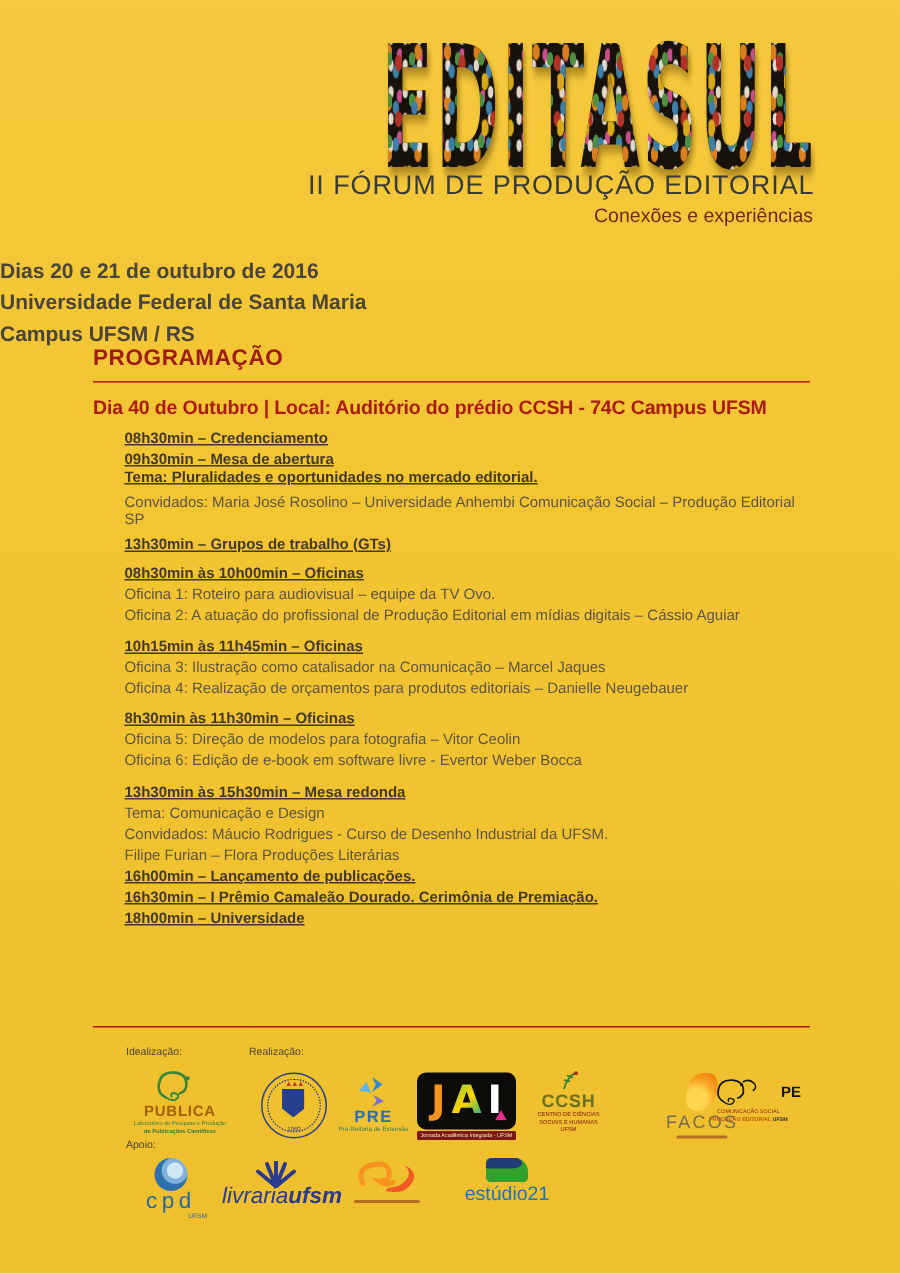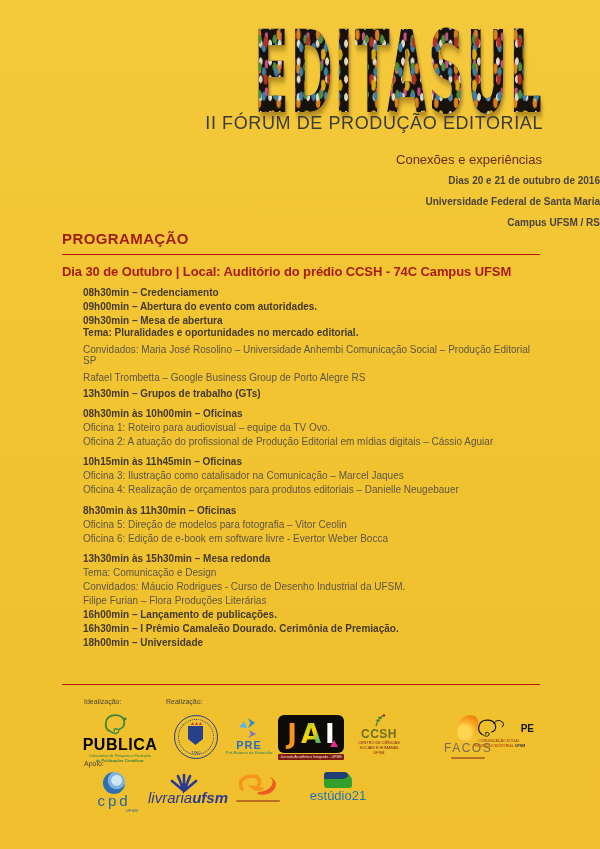--- a/index.html
+++ b/index.html
@@ -23,47 +23,47 @@
       radial-gradient(circle at 25% 55%, #d97f1e 0 3px, transparent 3.6px),
       radial-gradient(circle at 90% 75%, #c94e8a 0 2.4px, transparent 3px),
       #17120c;
     background-size:23px 19px,29px 23px,17px 15px,21px 17px,13px 11px,27px 21px,19px 17px,auto;
     -webkit-background-clip:text;background-clip:text;
     -webkit-text-fill-color:transparent;color:transparent;
     transform:scale(0.73,1.62);transform-origin:top right;
     filter:drop-shadow(2px 3px 2px rgba(80,50,0,.45));
   }
   .subtitle{position:absolute;top:113px;right:57px;font-size:18px;letter-spacing:.6px;color:#3A3A38;white-space:nowrap;}
-  .tagline{position:absolute;top:152px;right:58px;font-size:13px;color:#6B2A1C;white-space:nowrap;}
-  
-  .event-info{position:absolute;top:170px;left:0;width:600px;text-align:right;
-    font-weight:bold;color:#4A443A;font-size:10px;line-height:21px;}
+  .tagline{position:absolute;top:136px;right:58px;font-size:13px;color:#6B2A1C;white-space:nowrap;}
+  
+  .event-info{position:absolute;top:170px;left:0;width:600px;text-align:left;
+    font-weight:bold;color:#4A443A;font-size:14px;line-height:21px;}
   
   .program{position:absolute;top:230px;left:62px;width:478px;}
   .prog-heading{font-weight:bold;font-size:15px;letter-spacing:.4px;color:#9E1B16;margin:0;}
   .redline{border:none;border-top:1.6px solid #B5170A;margin:7px 0 0 0;width:100%;}
   .day-header{font-weight:bold;font-size:13px;color:#A81C14;white-space:nowrap;margin-top:9px;letter-spacing:-.1px;}
   .day-header.second{margin-top:17px;}
   .rows{margin-left:21px;}
   .row{font-size:10px;line-height:11.5px;margin-top:2.5px;}
-  .row.b{font-weight:bold;color:#44392B;}
+  .row.b{font-weight:bold;color:#44392B;text-decoration:underline;}
   .row.r{color:#5F5545;}
   .row.first{margin-top:8px;}
   .row.g{margin-top:9px;}
   .row.sp{margin-top:5px;}
   .row.tight{margin-top:0.5px;}
   
   .footer{position:absolute;top:684px;left:62px;width:478px;height:150px;}
   .footer .redline{margin:0;}
   .flabel{position:absolute;font-size:7px;color:#4A4438;}
   .logo{position:absolute;text-align:center;}
   .logo .lname{display:block;}
   .tiny{display:block;font-size:4px;line-height:4.6px;}
   
-  .publica-name{font-weight:bold;font-size:16px;color:#000000;letter-spacing:.5px;}
+  .publica-name{font-weight:bold;font-size:10px;color:#a16207;letter-spacing:.5px;}
   .publica .tiny{color:#2E7D44;font-size:3.8px;}
   
   .seal{width:42px;height:42px;border:1.4px solid #27408B;border-radius:50%;position:relative;margin:0 auto;}
   .seal::before{content:"";position:absolute;inset:3px;border:1px dotted #27408B;border-radius:50%;}
   .seal .flames{position:absolute;top:5px;left:0;width:100%;text-align:center;font-size:5px;color:#C0392B;line-height:5px;letter-spacing:-1px;}
   .seal .shield{position:absolute;top:10px;left:13px;width:15px;height:19px;background:#27408B;
     clip-path:polygon(0 0,100% 0,100% 68%,50% 100%,0 68%);}
   .seal .year{position:absolute;bottom:3px;left:0;width:100%;text-align:center;font-size:4px;color:#27408B;}
   
   .pre-name{font-weight:bold;font-size:11px;color:#2A6EBB;letter-spacing:1px;}
@@ -122,28 +122,26 @@
 <div class="event-info">
   <div>Dias 20 e 21 de outubro de 2016</div>
   <div>Universidade Federal de Santa Maria</div>
   <div>Campus UFSM / RS</div>
 </div>
 
 <div class="program">
   <p class="prog-heading">PROGRAMAÇÃO</p>
   <hr class="redline">
 
-  <div class="day-header">Dia 30 de Outubro | Local: Auditório do prédio CCSH - 74C Campus UFSM</div>
+  <div class="day-header">Dia 40 de Outubro | Local: Auditório do prédio CCSH - 74C Campus UFSM</div>
   <div class="rows">
     <div class="row b first">08h30min – Credenciamento</div>
-    <div class="row b">09h00min – Abertura do evento com autoridades.</div>
     <div class="row b">09h30min – Mesa de abertura</div>
     <div class="row b tight">Tema: Pluralidades e oportunidades no mercado editorial.</div>
     <div class="row r sp">Convidados: Maria José Rosolino – Universidade Anhembi Comunicação Social – Produção Editorial SP</div>
-    <div class="row r sp">Rafael Trombetta – Google Business Group de Porto Alegre RS</div>
     <div class="row b sp">13h30min – Grupos de trabalho (GTs)</div>
   </div>
 
   <div class="rows">
     <div class="row b first">08h30min às 10h00min – Oficinas</div>
     <div class="row r">Oficina 1: Roteiro para audiovisual – equipe da TV Ovo.</div>
     <div class="row r">Oficina 2: A atuação do profissional de Produção Editorial em mídias digitais – Cássio Aguiar</div>
     <div class="row b g">10h15min às 11h45min – Oficinas</div>
     <div class="row r">Oficina 3: Ilustração como catalisador na Comunicação – Marcel Jaques</div>
     <div class="row r">Oficina 4: Realização de orçamentos para produtos editoriais – Danielle Neugebauer</div>

